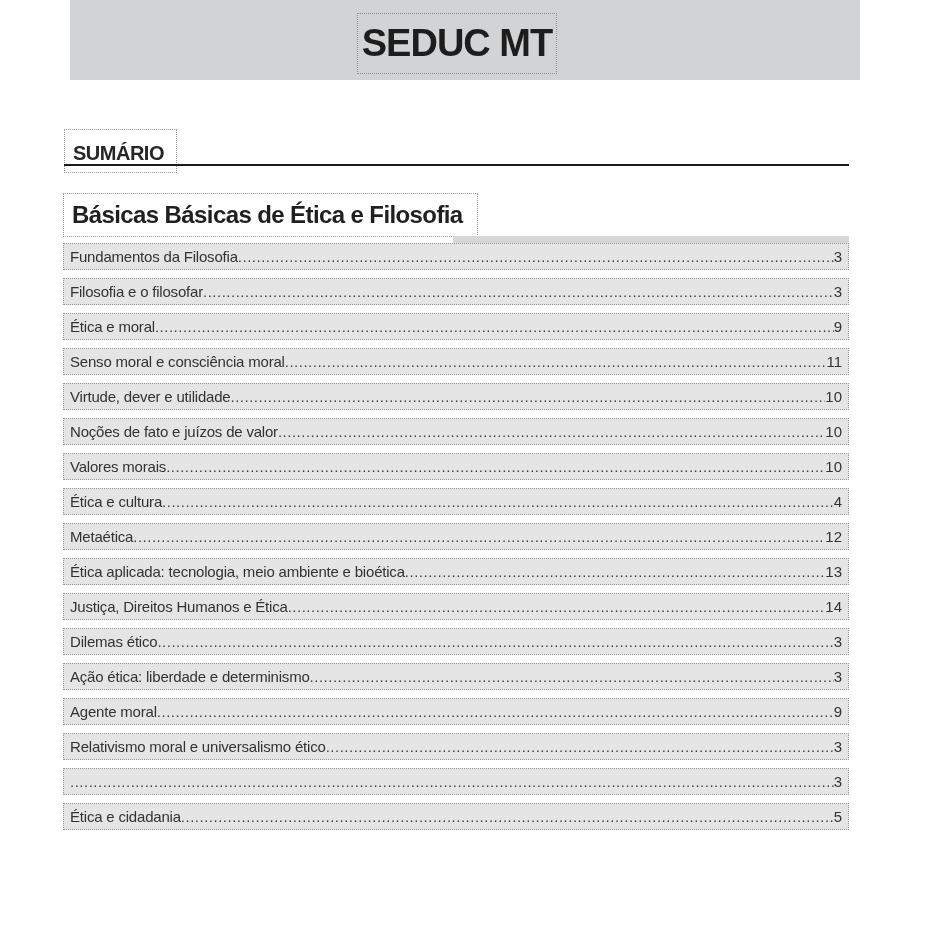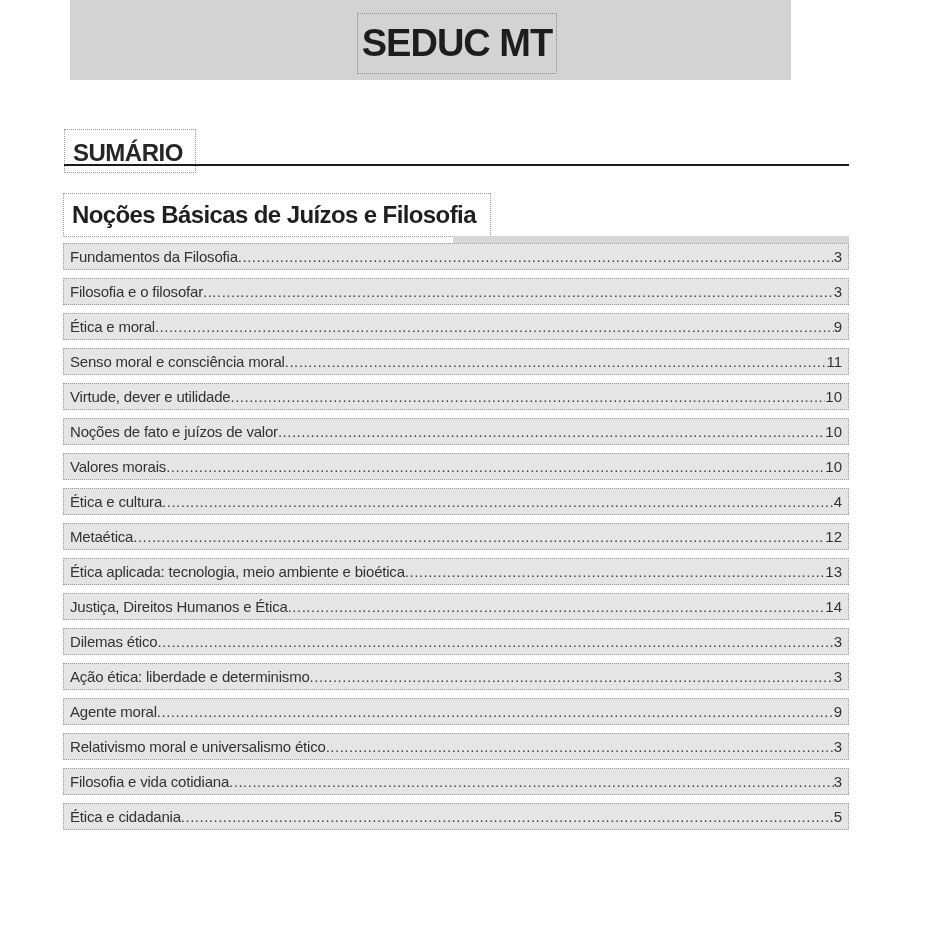--- a/index.html
+++ b/index.html
@@ -2,38 +2,38 @@
 <html style="--band: #d2d3d4; --rule: #1b1b1b; --dotted_border: #9a9a9a; --text: #333333;"><head>
 <meta charset="utf-8">
 <style>
   html,body{margin:0;padding:0;background:#ffffff;}
   .page{
     position:relative;width:926px;height:926px;background:#ffffff;
     font-family:"Liberation Sans","DejaVu Sans",sans-serif;overflow:hidden;
   }
   
   .band{
-    position:absolute;left:70px;top:0;width:721px;height:80px;
+    position:absolute;left:70px;top:0;width:790px;height:80px;
     background:var(--band,#d2d3d4);
   }
   .band-title-box{
     position:absolute;left:287px;top:13px;width:200px;height:61px;
     border:1px dotted #8d8d8d;box-sizing:border-box;
     display:flex;align-items:center;justify-content:center;
   }
   .band-title{
     font-size:38px;font-weight:bold;color:#1d1d1d;letter-spacing:-1px;white-space:nowrap;
   }
   
   .sumario-box{
     position:absolute;left:64px;top:129px;height:44px;box-sizing:border-box;
     border:1px dotted var(--dotted_border,#9a9a9a);
     padding:4px 12px 0 8px;display:flex;align-items:center;
   }
-  .sumario-text{font-size:24px;font-weight:bold;color:#262626;letter-spacing:-0.5px;}
+  .sumario-text{font-size:20px;font-weight:bold;color:#262626;letter-spacing:-0.5px;}
   .rule{
     position:absolute;left:64px;top:164px;width:785px;height:2px;
     background:var(--rule,#1b1b1b);
   }
   
   .section-box{
     position:absolute;left:63px;top:193px;height:44px;box-sizing:border-box;
     border:1px dotted var(--dotted_border,#9a9a9a);
     padding:0 14px 0 8px;display:flex;align-items:center;max-width:560px;
   }
@@ -69,21 +69,21 @@
       <span class="band-title">SEDUC MT</span>
     </div>
   </div>
 
   <div class="sumario-box">
     <span class="sumario-text">SUMÁRIO</span>
   </div>
   <div class="rule"></div>
 
   <div class="section-box">
-    <span class="section-text">Noções Básicas de Juízos e Filosofia</span>
+    <span class="section-text">Básicas Básicas de Ética e Filosofia</span>
   </div>
   <div class="section-strip"></div>
 
   <div class="toc" id="toc">
       <div class="toc-row">
     <span class="toc-label">Fundamentos da Filosofia</span>
     <span class="dots">................................................................................................................................................................................................................................................................................................................................</span>
     <span class="toc-page">3</span>
   </div>
       <div class="toc-row">
@@ -150,21 +150,20 @@
     <span class="toc-label">Agente moral</span>
     <span class="dots">................................................................................................................................................................................................................................................................................................................................</span>
     <span class="toc-page">9</span>
   </div>
       <div class="toc-row">
     <span class="toc-label">Relativismo moral e universalismo ético</span>
     <span class="dots">................................................................................................................................................................................................................................................................................................................................</span>
     <span class="toc-page">3</span>
   </div>
       <div class="toc-row">
-    <span class="toc-label">Filosofia e vida cotidiana</span>
     <span class="dots">................................................................................................................................................................................................................................................................................................................................</span>
     <span class="toc-page">3</span>
   </div>
       <div class="toc-row">
     <span class="toc-label">Ética e cidadania</span>
     <span class="dots">................................................................................................................................................................................................................................................................................................................................</span>
     <span class="toc-page">5</span>
   </div>
     </div>
 

